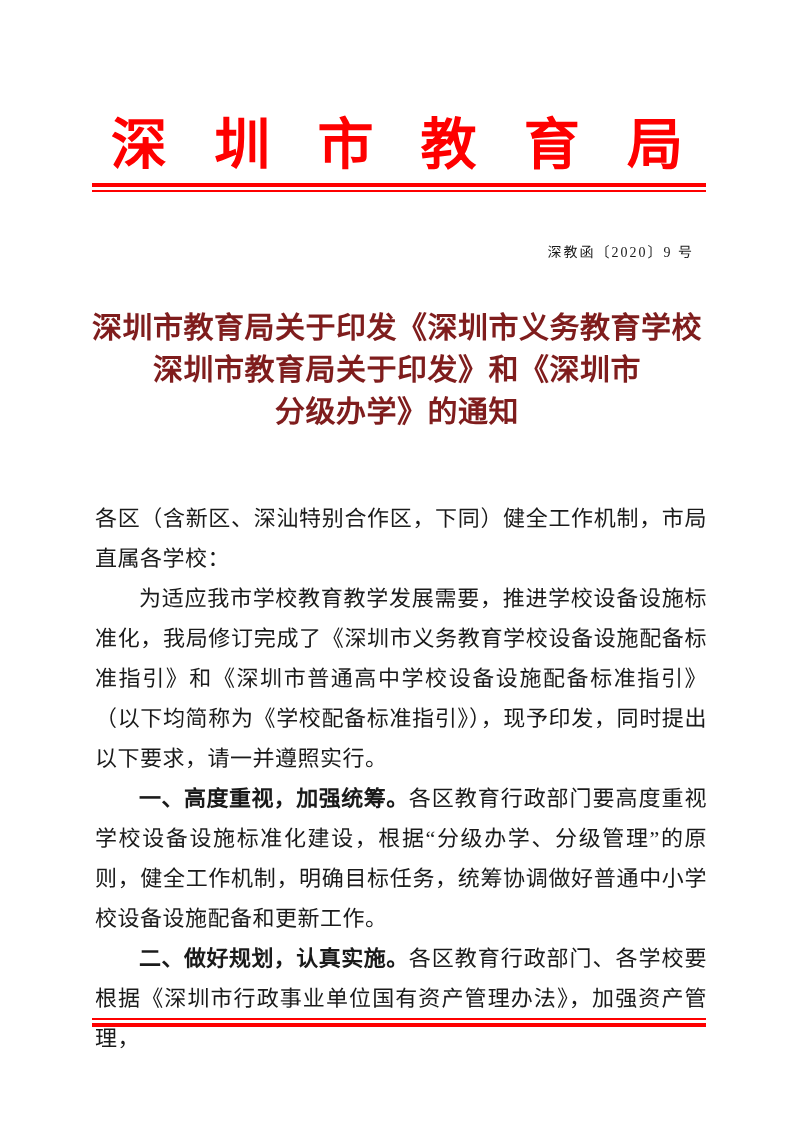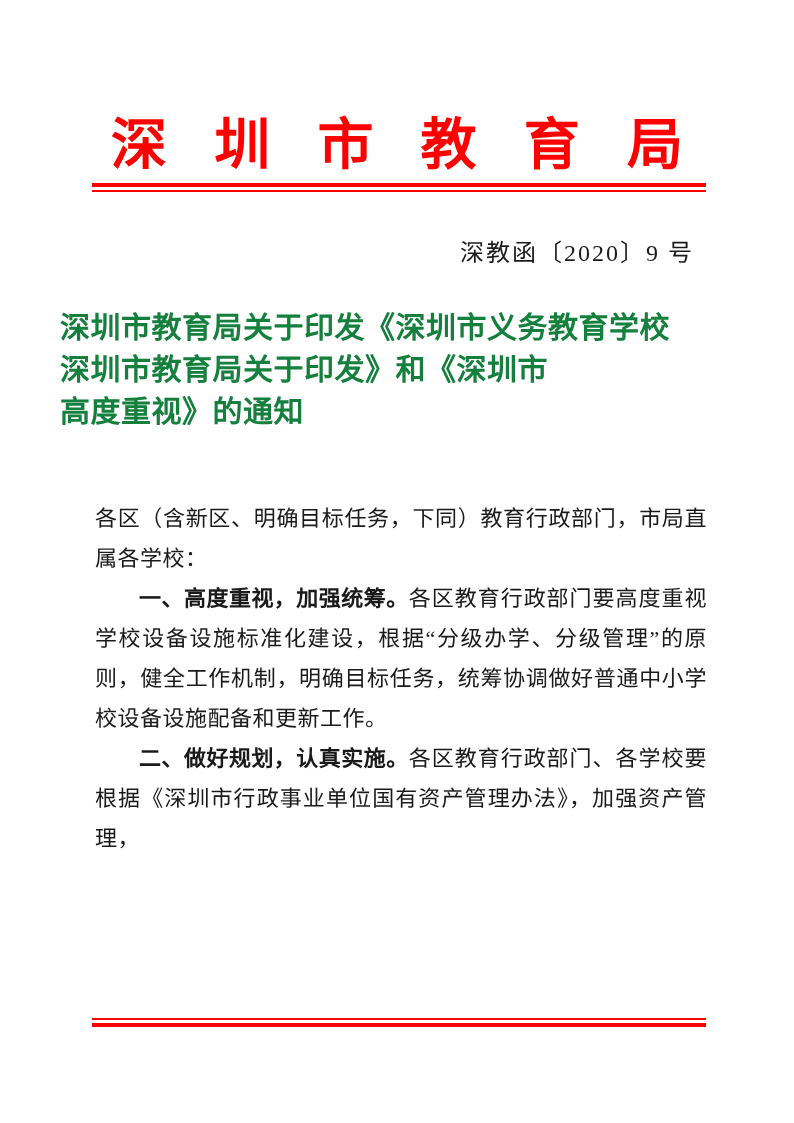--- a/index.html
+++ b/index.html
@@ -41,36 +41,37 @@
     height: 3px;
     border-top: 4px solid #fe0000;
     border-bottom: 2px solid #fe0000;
   }
   
   .doc-number {
     position: absolute;
     top: 226px;
     left: 95px;
     right: 100px;
-    font-size: 24px;
+    font-size: 14px;
     line-height: 30px;
     text-align: right;
     color: #1a1a1a;
     letter-spacing: 2px;
   }
   
   .doc-title {
     position: absolute;
     top: 295px;
     left: 60px;
     right: 60px;
+    text-align: center;
     font-size: 30px;
     line-height: 42px;
     font-weight: bold;
-    color: #15803d;
+    color: #7f1d1d;
     letter-spacing: 0.5px;
   }
   
   .doc-body {
     position: absolute;
     top: 487px;
     left: 95px;
     width: 612px;
     font-size: 22px;
     line-height: 40px;
@@ -108,26 +109,27 @@
 
   <div class="letterhead">深圳市教育局</div>
 
   <div class="rule-top"></div>
 
   <div class="doc-number">深教函〔2020〕9 号</div>
 
   <div class="doc-title">
     <div>深圳市教育局关于印发《深圳市义务教育学校</div>
     <div>深圳市教育局关于印发》和《深圳市</div>
-    <div>高度重视》的通知</div>
+    <div>分级办学》的通知</div>
   </div>
 
   <div class="doc-body">
-    <p>各区（含新区、明确目标任务，下同）教育行政部门，市局直属各学校：</p>
+    <p>各区（含新区、深汕特别合作区，下同）健全工作机制，市局直属各学校：</p>
 
+    <p class="para-indent"><span>为适应我市学校教育教学发展需要，推进学校设备设施标准化，我局修订完成了《深圳市义务教育学校设备设施配备标准指引》和《深圳市普通高中学校设备设施配备标准指引》（以下均简称为《学校配备标准指引》），现予印发，同时提出以下要求，请一并遵照实行。</span></p>
 
     <p class="para-indent"><span class="lead-bold">一、高度重视，加强统筹。</span><span>各区教育行政部门要高度重视学校设备设施标准化建设，根据“分级办学、分级管理”的原则，健全工作机制，明确目标任务，统筹协调做好普通中小学校设备设施配备和更新工作。</span></p>
 
     <p class="para-indent"><span class="lead-bold">二、做好规划，认真实施。</span><span>各区教育行政部门、各学校要根据《深圳市行政事业单位国有资产管理办法》，加强资产管理，</span></p>
   </div>
 
   <div class="rule-bottom"></div>
 
 </div>
 

